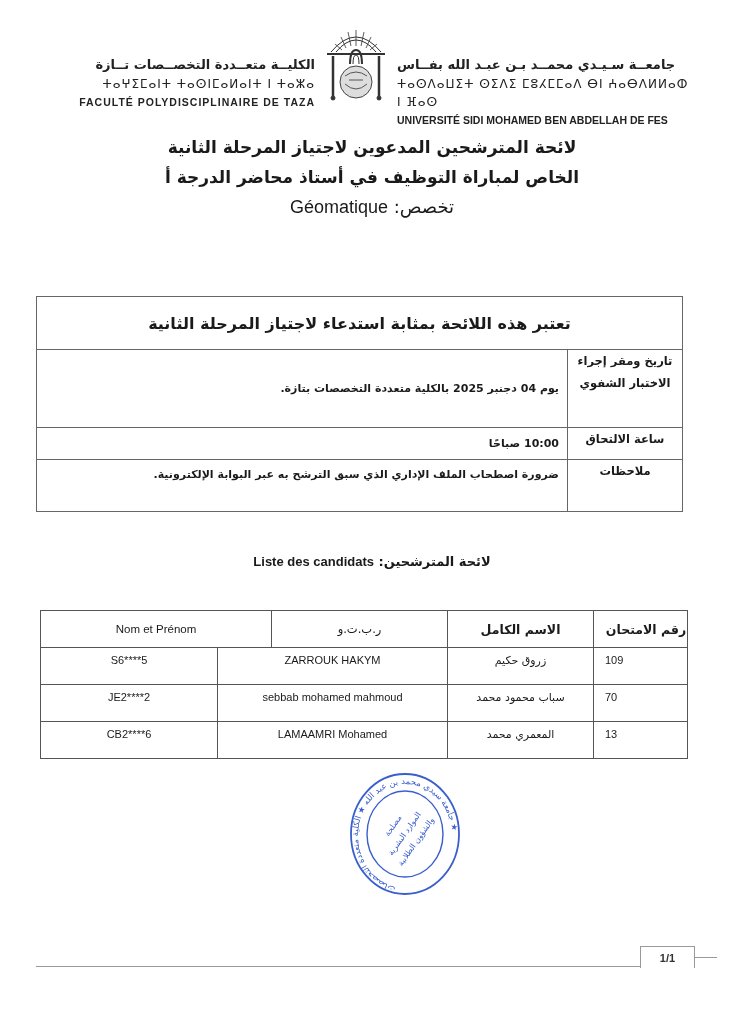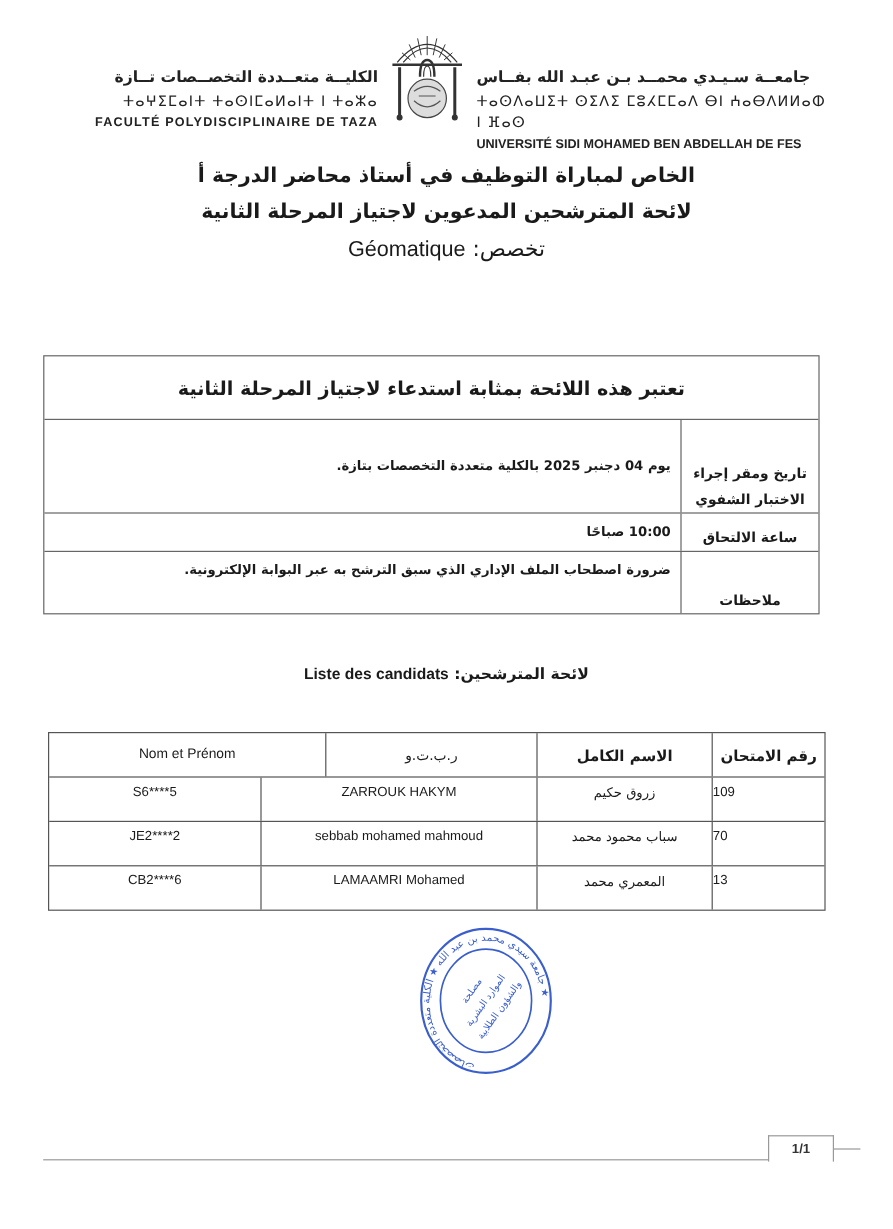--- a/index.html
+++ b/index.html
@@ -19,38 +19,38 @@
     
     .title-block { position: absolute; left: 0; top: 132px; width: 744px; text-align: center; direction: rtl; }
     .title-line { font-family: "DejaVu Sans", sans-serif; font-weight: bold; font-size: 17px; line-height: 30px; color: #1a1a1a; }
     .title-spec { font-family: "DejaVu Sans", sans-serif; font-weight: normal; font-size: 18px; line-height: 30px; text-align: center; }
 
     
     .info { position: absolute; left: 36px; top: 296px; width: 647px; border: 1px solid #666; direction: rtl; }
     .info .row { display: flex; border-top: 1px solid #666; }
     .info .row:first-child { border-top: none; }
     .info .banner { height: 52px; display: flex; align-items: center; justify-content: center; width: 100%; font-size: 16px; font-weight: bold; }
-    .info .lbl { width: 115px; border-left: 1px solid #666; display: flex; align-items: flex-end; justify-content: center; text-align: center; font-size: 11.5px; font-weight: bold; line-height: 22px; }
+    .info .lbl { width: 115px; border-left: 1px solid #666; display: flex; align-items: flex-start; justify-content: center; text-align: center; font-size: 11.5px; font-weight: bold; line-height: 22px; }
     .info .val { flex: 1; display: flex; align-items: center; padding-right: 8px; font-size: 11px; font-weight: bold; }
     .info .r2 { height: 78px; }
     .info .r2 .val { align-items: center; }
     .info .r3 { height: 32px; }
     .info .r4 { height: 52px; }
     .info .r4 .val { align-items: flex-start; padding-top: 8px; }
 
     
     .list-title { position: absolute; left: 0; top: 554px; width: 744px; text-align: center; font-family: "DejaVu Sans", sans-serif; font-size: 13px; font-weight: bold; direction: rtl; }
 
     
     .cand { position: absolute; left: 40px; top: 610px; width: 648px; border: 1px solid #555; direction: rtl; border-collapse: collapse; }
     .cand .tr { display: flex; border-top: 1px solid #555; }
     .cand .tr:first-child { border-top: none; }
     .cand .c { border-left: 1px solid #555; display: flex; justify-content: center; font-size: 11px; }
     .cand .c:last-child { border-left: none; }
-    .cand .c1 { width: 94px; }
+    .cand .c1 { width: 94px; padding-left: 11px; }
     .cand .c2 { width: 146px; }
     .cand .c3 { width: 230px; }
     .cand .c4 { flex: 1; }
     .cand .th { height: 36px; }
     .cand .th .c { align-items: center; font-weight: bold; font-size: 12.5px; }
     .cand .th .c3, .cand .th .c4 { font-weight: normal; font-size: 11.5px; }
     .cand .td { height: 37px; }
     .cand .td .c { align-items: flex-start; padding-top: 6px; }
     .cand .td .c1 { justify-content: flex-start; padding-right: 26px; }
     .cand .latin { font-family: "Liberation Sans", sans-serif; direction: ltr; }
@@ -98,22 +98,22 @@
   </g>
 </svg>
 
 <div class="hdr-right">
   <div class="hdr-ar" dir="rtl" style="text-align:left">جامعــة سـيـدي محمــد بـن عبـد الله بفــاس</div>
   <div class="hdr-tif">ⵜⴰⵙⴷⴰⵡⵉⵜ ⵙⵉⴷⵉ ⵎⵓⵃⵎⵎⴰⴷ ⴱⵏ ⵄⴰⴱⴷⵍⵍⴰⵀ ⵏ ⴼⴰⵙ</div>
   <div class="hdr-fr">UNIVERSITÉ SIDI MOHAMED BEN ABDELLAH DE FES</div>
 </div>
 
 <div class="title-block">
+  <div class="title-line">لائحة المترشحين المدعوين لاجتياز المرحلة الثانية</div>
   <div class="title-line">الخاص لمباراة التوظيف في أستاذ محاضر الدرجة أ</div>
-  <div class="title-line">لائحة المترشحين المدعوين لاجتياز المرحلة الثانية</div>
   <div class="title-spec">
     <span>تخصص:</span>
     <span dir="ltr" style="font-family:'Liberation Sans',sans-serif">Géomatique</span>
   </div>
 </div>
 
 <div class="info">
   <div class="row">
     <div class="banner">تعتبر هذه اللائحة بمثابة استدعاء لاجتياز المرحلة الثانية</div>
   </div>

